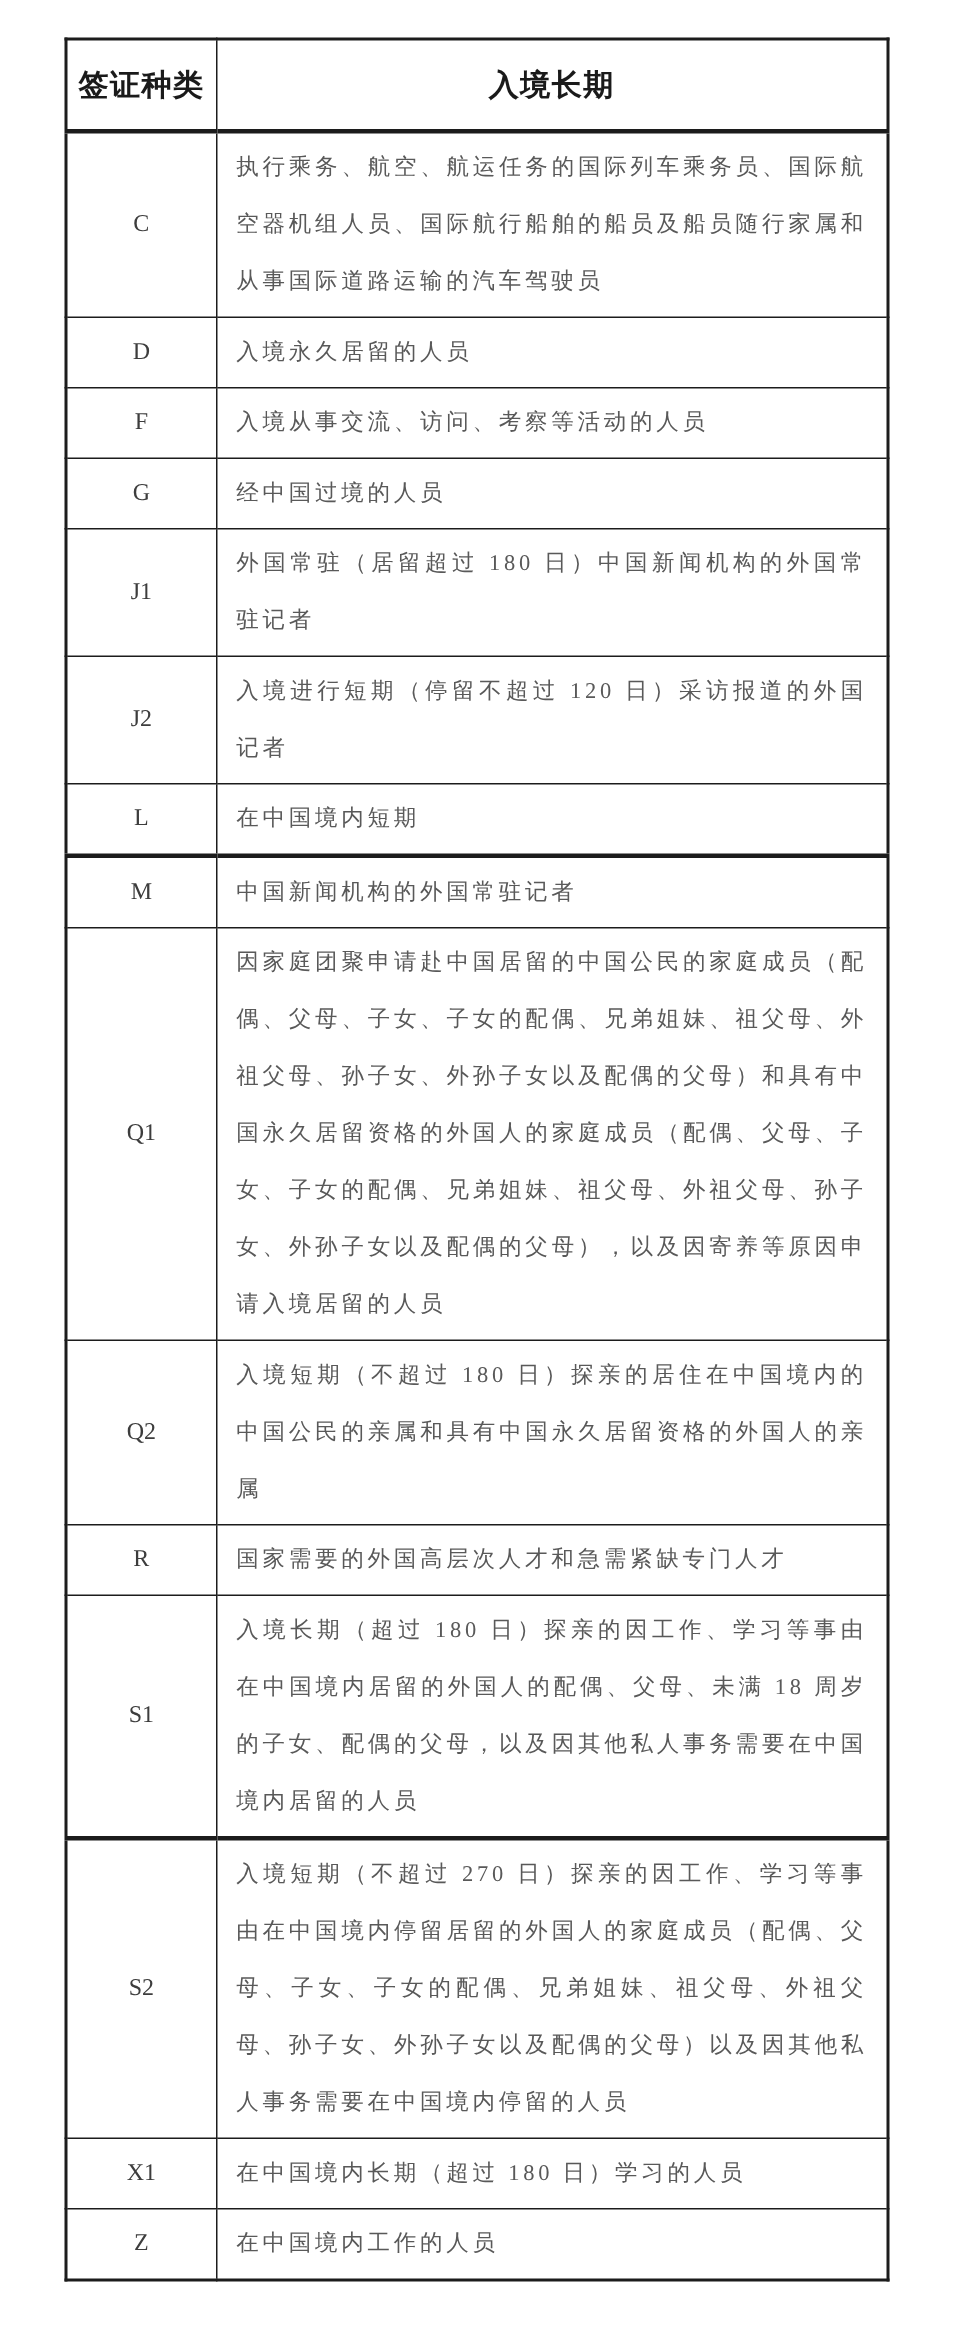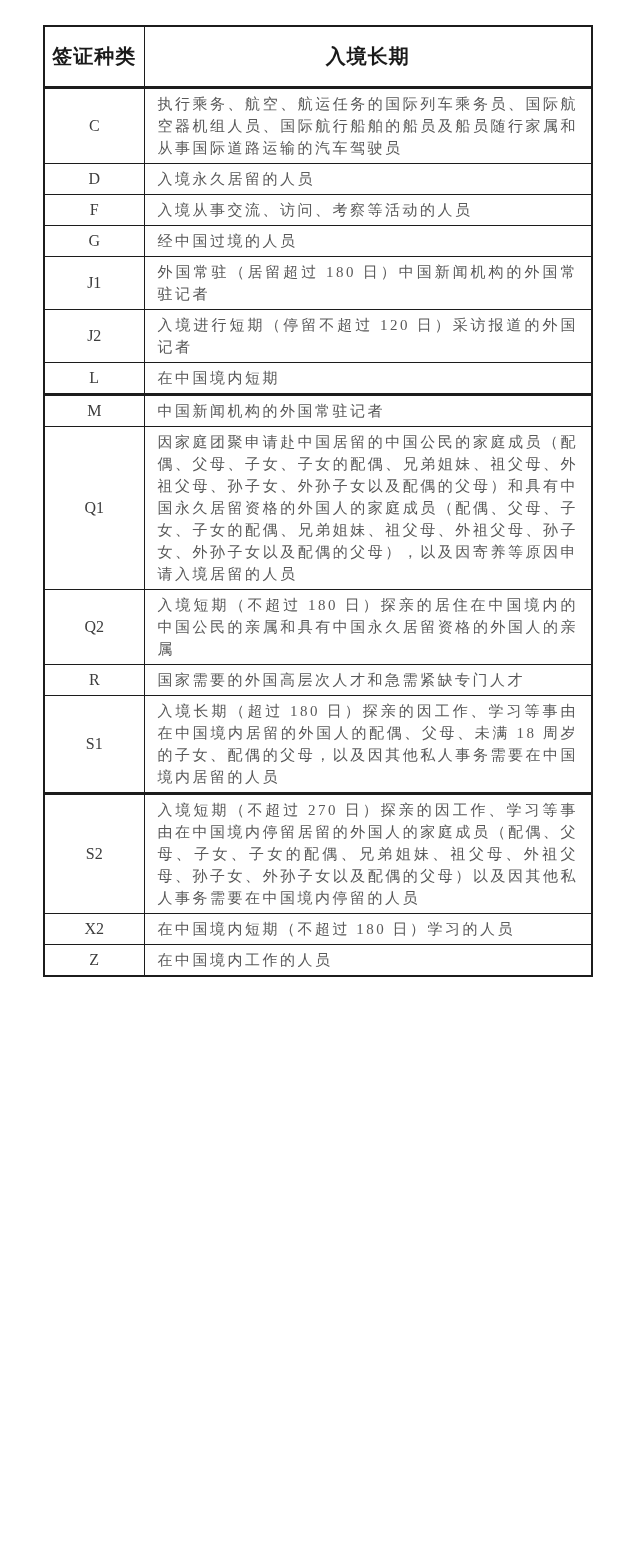--- a/index.html
+++ b/index.html
@@ -50,21 +50,21 @@
     font-size: 16px;
     color: #3d3d3d;
     padding: 2px 2px;
   }
   td.scope-cell {
     text-align: justify;
     text-justify: inter-character;
     vertical-align: middle;
     font-family: "Liberation Serif", "DejaVu Serif", serif;
     font-size: 15px;
-    line-height: 22px;
+    line-height: 38px;
     letter-spacing: 2.5px;
     color: #595959;
     padding: 4px 13px;
   }
   tr.thick-top td {
     border-top: 3px solid #1c1c1c;
   }
 </style>
 </head>
 <body>
@@ -128,22 +128,22 @@
         </tr>
         <tr>
           <td class="type-cell">S1</td>
           <td class="scope-cell">入境长期（超过 180 日）探亲的因工作、学习等事由在中国境内居留的外国人的配偶、父母、未满 18 周岁的子女、配偶的父母，以及因其他私人事务需要在中国境内居留的人员</td>
         </tr>
         <tr class="thick-top">
           <td class="type-cell">S2</td>
           <td class="scope-cell">入境短期（不超过 270 日）探亲的因工作、学习等事由在中国境内停留居留的外国人的家庭成员（配偶、父母、子女、子女的配偶、兄弟姐妹、祖父母、外祖父母、孙子女、外孙子女以及配偶的父母）以及因其他私人事务需要在中国境内停留的人员</td>
         </tr>
         <tr>
-          <td class="type-cell">X2</td>
-          <td class="scope-cell">在中国境内短期（不超过 180 日）学习的人员</td>
+          <td class="type-cell">X1</td>
+          <td class="scope-cell">在中国境内长期（超过 180 日）学习的人员</td>
         </tr>
         <tr>
           <td class="type-cell">Z</td>
           <td class="scope-cell">在中国境内工作的人员</td>
         </tr>
       </tbody>
   </table>
 </div>
 
 </body></html>

